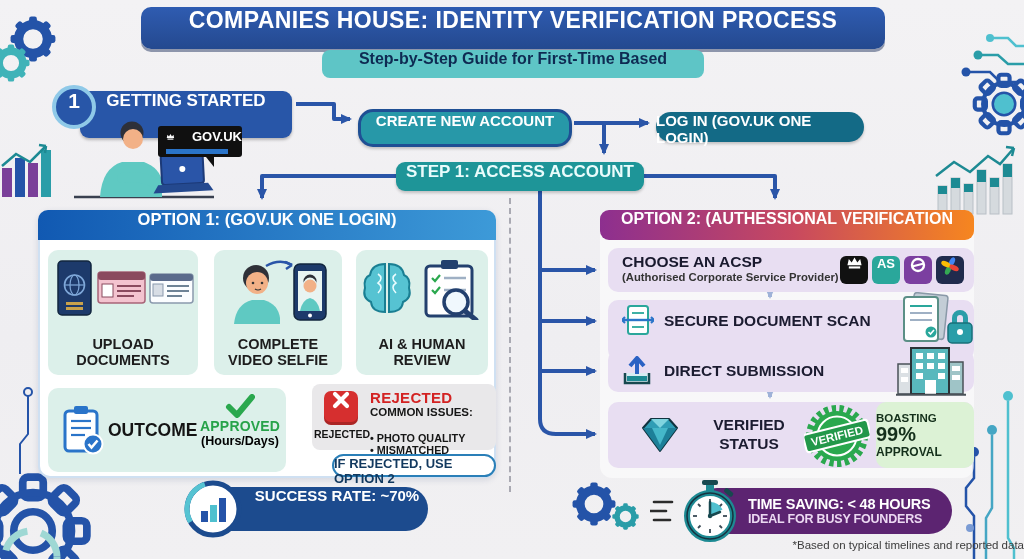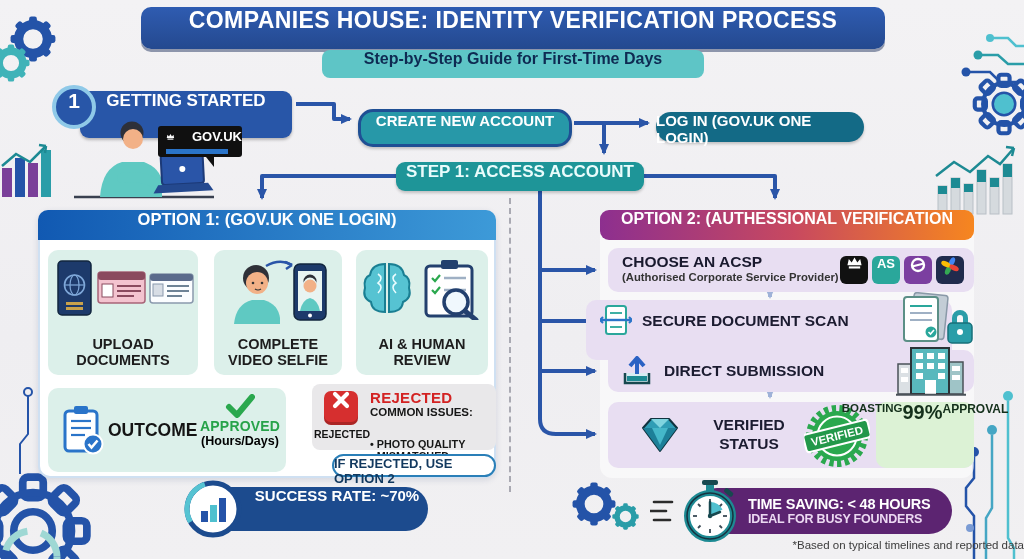--- a/index.html
+++ b/index.html
@@ -206,21 +206,21 @@
       <path d="M770,292 V297" marker-end="url(#arw)"></path>
       <path d="M770,342 V347" marker-end="url(#arw)"></path>
       <path d="M770,392 V397" marker-end="url(#arw)"></path>
     </g>
   </svg>
 
   <div class="abs flexc title-banner">
       <span>COMPANIES HOUSE: IDENTITY VERIFICATION PROCESS</span>
     </div>
   <div class="abs flexc subtitle">
-      <span>Step-by-Step Guide for First-Time Days</span>
+      <span>Step-by-Step Guide for First-Time Based</span>
     </div>
 
   <div class="abs flexc gs-pill">
       <span>GETTING STARTED</span>
     </div>
   <div class="abs flexc gs-circle">
       <span>1</span>
     </div>
 
   <svg class="abs" style="left:70px;top:116px;width:148px;height:86px" viewBox="0 0 148 86">
@@ -349,21 +349,21 @@
   <div class="abs gray-box">
     <div class="abs flexc" style="left:12px;top:7px;width:34px;height:34px;border-radius:7px;background:#d62f2f;box-shadow:inset 0 -3px 0 rgba(0,0,0,.2)">
       <svg style="width:18px;height:18px" viewBox="0 0 18 18">
           <path d="M3,3 L15,15 M15,3 L3,15" stroke="#fff" stroke-width="4.2" stroke-linecap="round"></path>
         </svg>
     </div>
     <div class="abs" style="left:2px;top:44px;width:54px;text-align:center;font-size:10.5px;font-weight:bold;color:#141414">REJECTED</div>
     <div class="abs" style="left:58px;top:5px;width:124px">
       <div style="color:#d32222;font-size:15px;font-weight:bold;letter-spacing:.3px">REJECTED</div>
       <div style="color:#161616;font-size:11.5px;font-weight:bold">COMMON ISSUES:</div>
-      <div style="color:#161616;font-size:10.8px;font-weight:bold;margin-top:20px">• PHOTO QUALITY</div>
+      <div style="color:#161616;font-size:10.8px;font-weight:bold;margin-top:14px">• PHOTO QUALITY</div>
       <div style="color:#161616;font-size:10.8px;font-weight:bold">• MISMATCHED DETAILS</div>
     </div>
   </div>
 
   <div class="abs flexc if-pill">
       <span>IF REJECTED, USE OPTION 2</span>
     </div>
 
   <div class="abs flexc success-pill">
       <span>SUCCESS RATE: ~70%</span>
@@ -403,21 +403,21 @@
     <div class="abs flexc" style="left:328px;top:8px;width:28px;height:28px;border-radius:6px;background:#202b4d">
       <svg style="width:20px;height:20px" viewBox="0 0 20 20">
         <ellipse cx="10" cy="5.5" rx="2.6" ry="5" fill="#4285f4" transform="rotate(25 10 10)"></ellipse>
         <ellipse cx="10" cy="14.5" rx="2.6" ry="5" fill="#34a853" transform="rotate(25 10 10)"></ellipse>
         <ellipse cx="5.5" cy="10" rx="5" ry="2.6" fill="#fbbc05" transform="rotate(25 10 10)"></ellipse>
         <ellipse cx="14.5" cy="10" rx="5" ry="2.6" fill="#ea4335" transform="rotate(25 10 10)"></ellipse>
       </svg>
     </div>
   </div>
 
-  <div class="abs lav" style="left:586px;top:300px;width:366px;height:60px">
+  <div class="abs lav" style="left:608px;top:300px;width:366px;height:60px">
     <svg class="abs" style="left:14px;top:5px;width:32px;height:32px" viewBox="0 0 32 32">
       <rect x="6" y="1" width="20" height="28" rx="2.5" fill="#fff" stroke="#2aa79b" stroke-width="2"></rect>
       <line x1="10" y1="8" x2="22" y2="8" stroke="#2aa79b" stroke-width="1.8"></line>
       <line x1="10" y1="22" x2="22" y2="22" stroke="#2aa79b" stroke-width="1.8"></line>
       <line x1="0" y1="15" x2="32" y2="15" stroke="#2a74c9" stroke-width="2.4"></line>
       <path d="M3,12 L0,15 L3,18 M29,12 L32,15 L29,18" fill="none" stroke="#2a74c9" stroke-width="2"></path>
     </svg>
     <div class="abs row-title" style="left:56px;top:12px">SECURE DOCUMENT SCAN</div>
   </div>
   <svg class="abs" style="left:898px;top:292px;width:78px;height:56px" viewBox="0 0 78 56">
@@ -476,21 +476,21 @@
   </div>
   <svg class="abs" style="left:804px;top:403px;width:66px;height:66px" viewBox="0 0 66 66">
     <circle cx="33" cy="33" r="27" fill="none" stroke="#2aa84e" stroke-width="8" stroke-dasharray="4.2 3.4"></circle>
     <circle cx="33" cy="33" r="25" fill="#2aa84e"></circle>
     <circle cx="33" cy="33" r="19.5" fill="none" stroke="#fff" stroke-width="2"></circle>
     <g transform="rotate(-14 33 33)">
       <rect x="0" y="24" width="66" height="18" rx="3" fill="#23984a" stroke="#fff" stroke-width="2"></rect>
       <text x="33" y="37" text-anchor="middle" fill="#fff" font-size="11.5" font-weight="bold" font-family="Liberation Sans, DejaVu Sans, sans-serif">VERIFIED</text>
     </g>
   </svg>
-  <div class="abs flexc green-box" style="flex-direction:row">
+  <div class="abs flexc green-box" style="flex-direction:column">
     <div style="font-size:11.5px;font-weight:bold">BOASTING</div>
     <div style="font-size:20px;font-weight:bold;line-height:1.05">99%</div>
     <div style="font-size:12px;font-weight:bold">APPROVAL</div>
   </div>
 
   <div class="abs time-pill">
     <div class="time-l1">TIME SAVING: &lt; 48 HOURS</div>
     <div class="time-l2">IDEAL FOR BUSY FOUNDERS</div>
   </div>
   <svg class="abs" style="left:650px;top:478px;width:92px;height:68px" viewBox="0 0 92 68">

